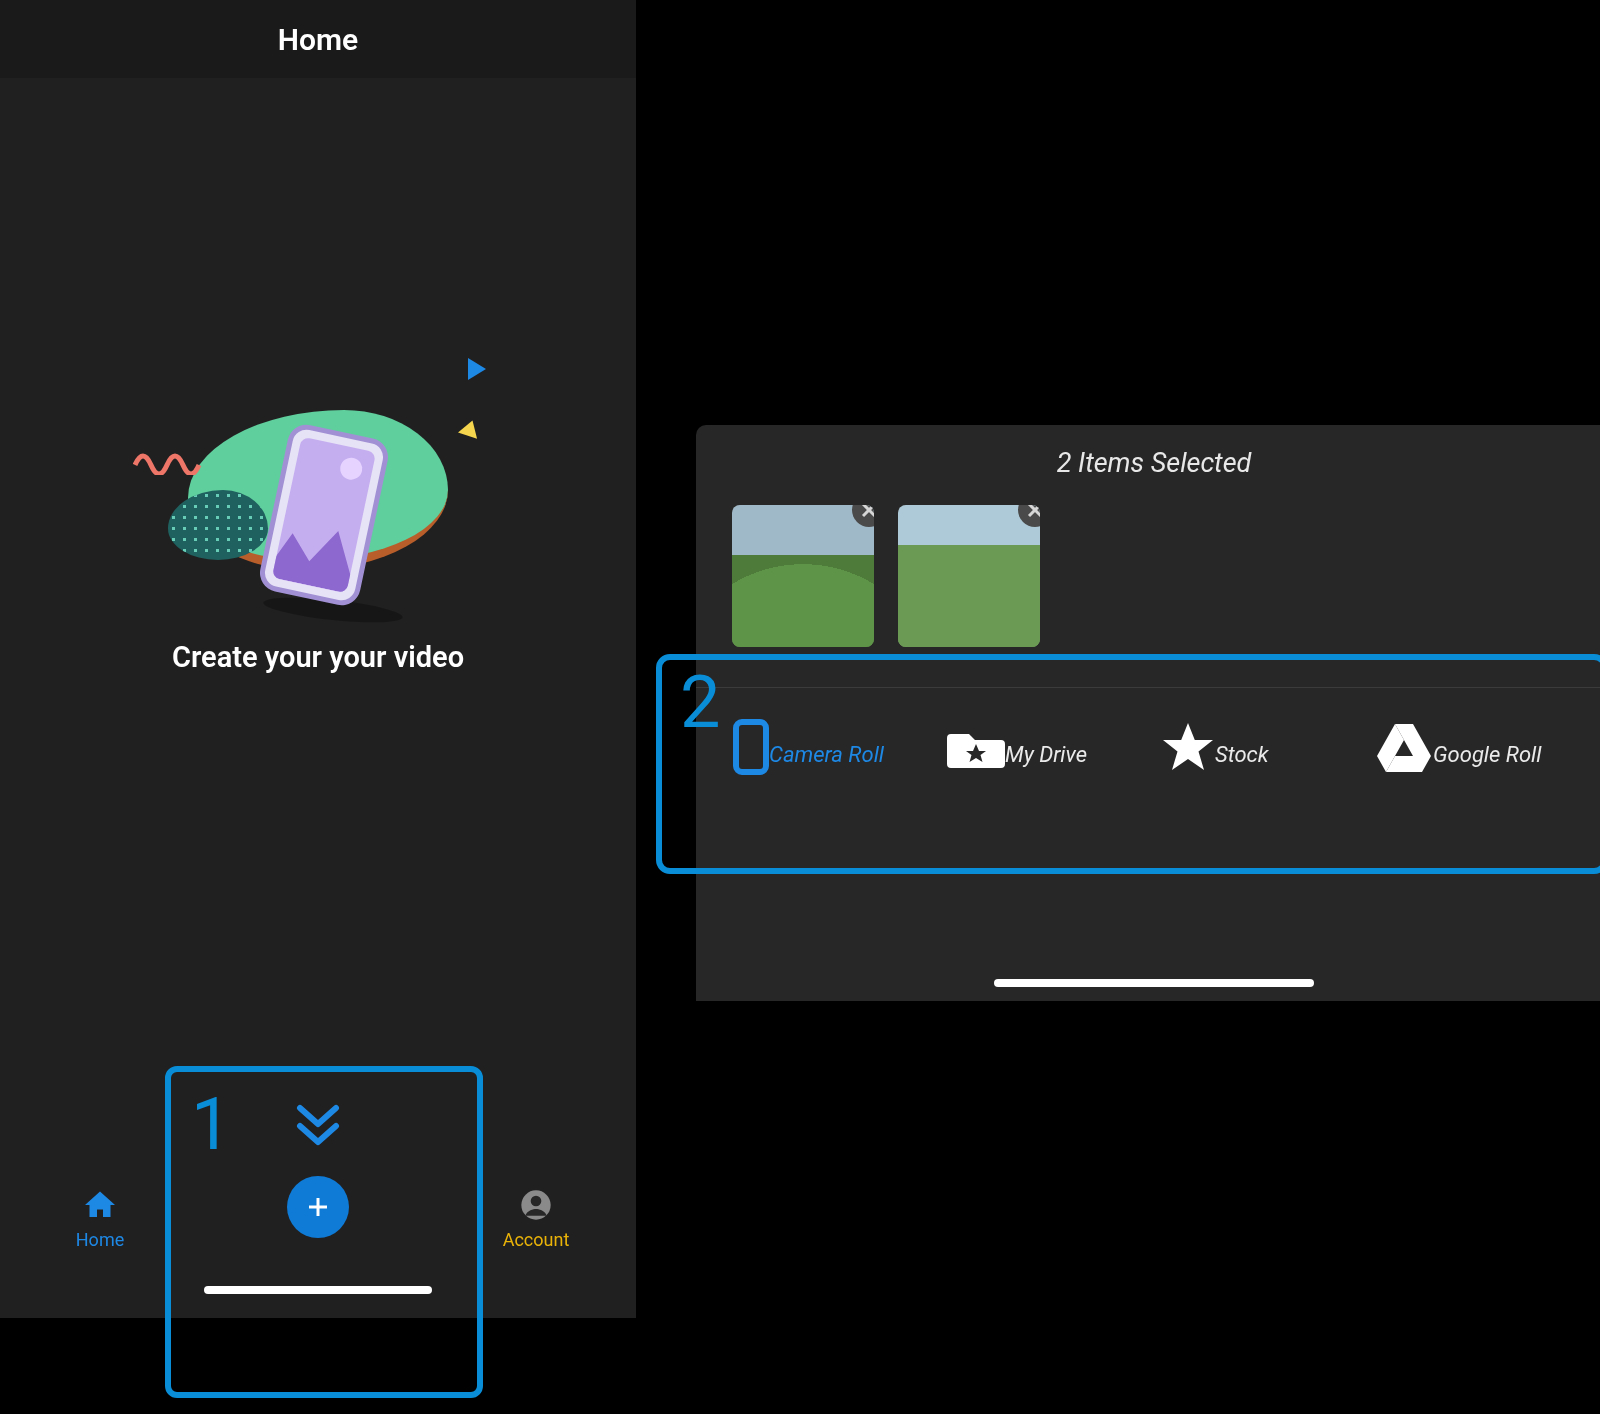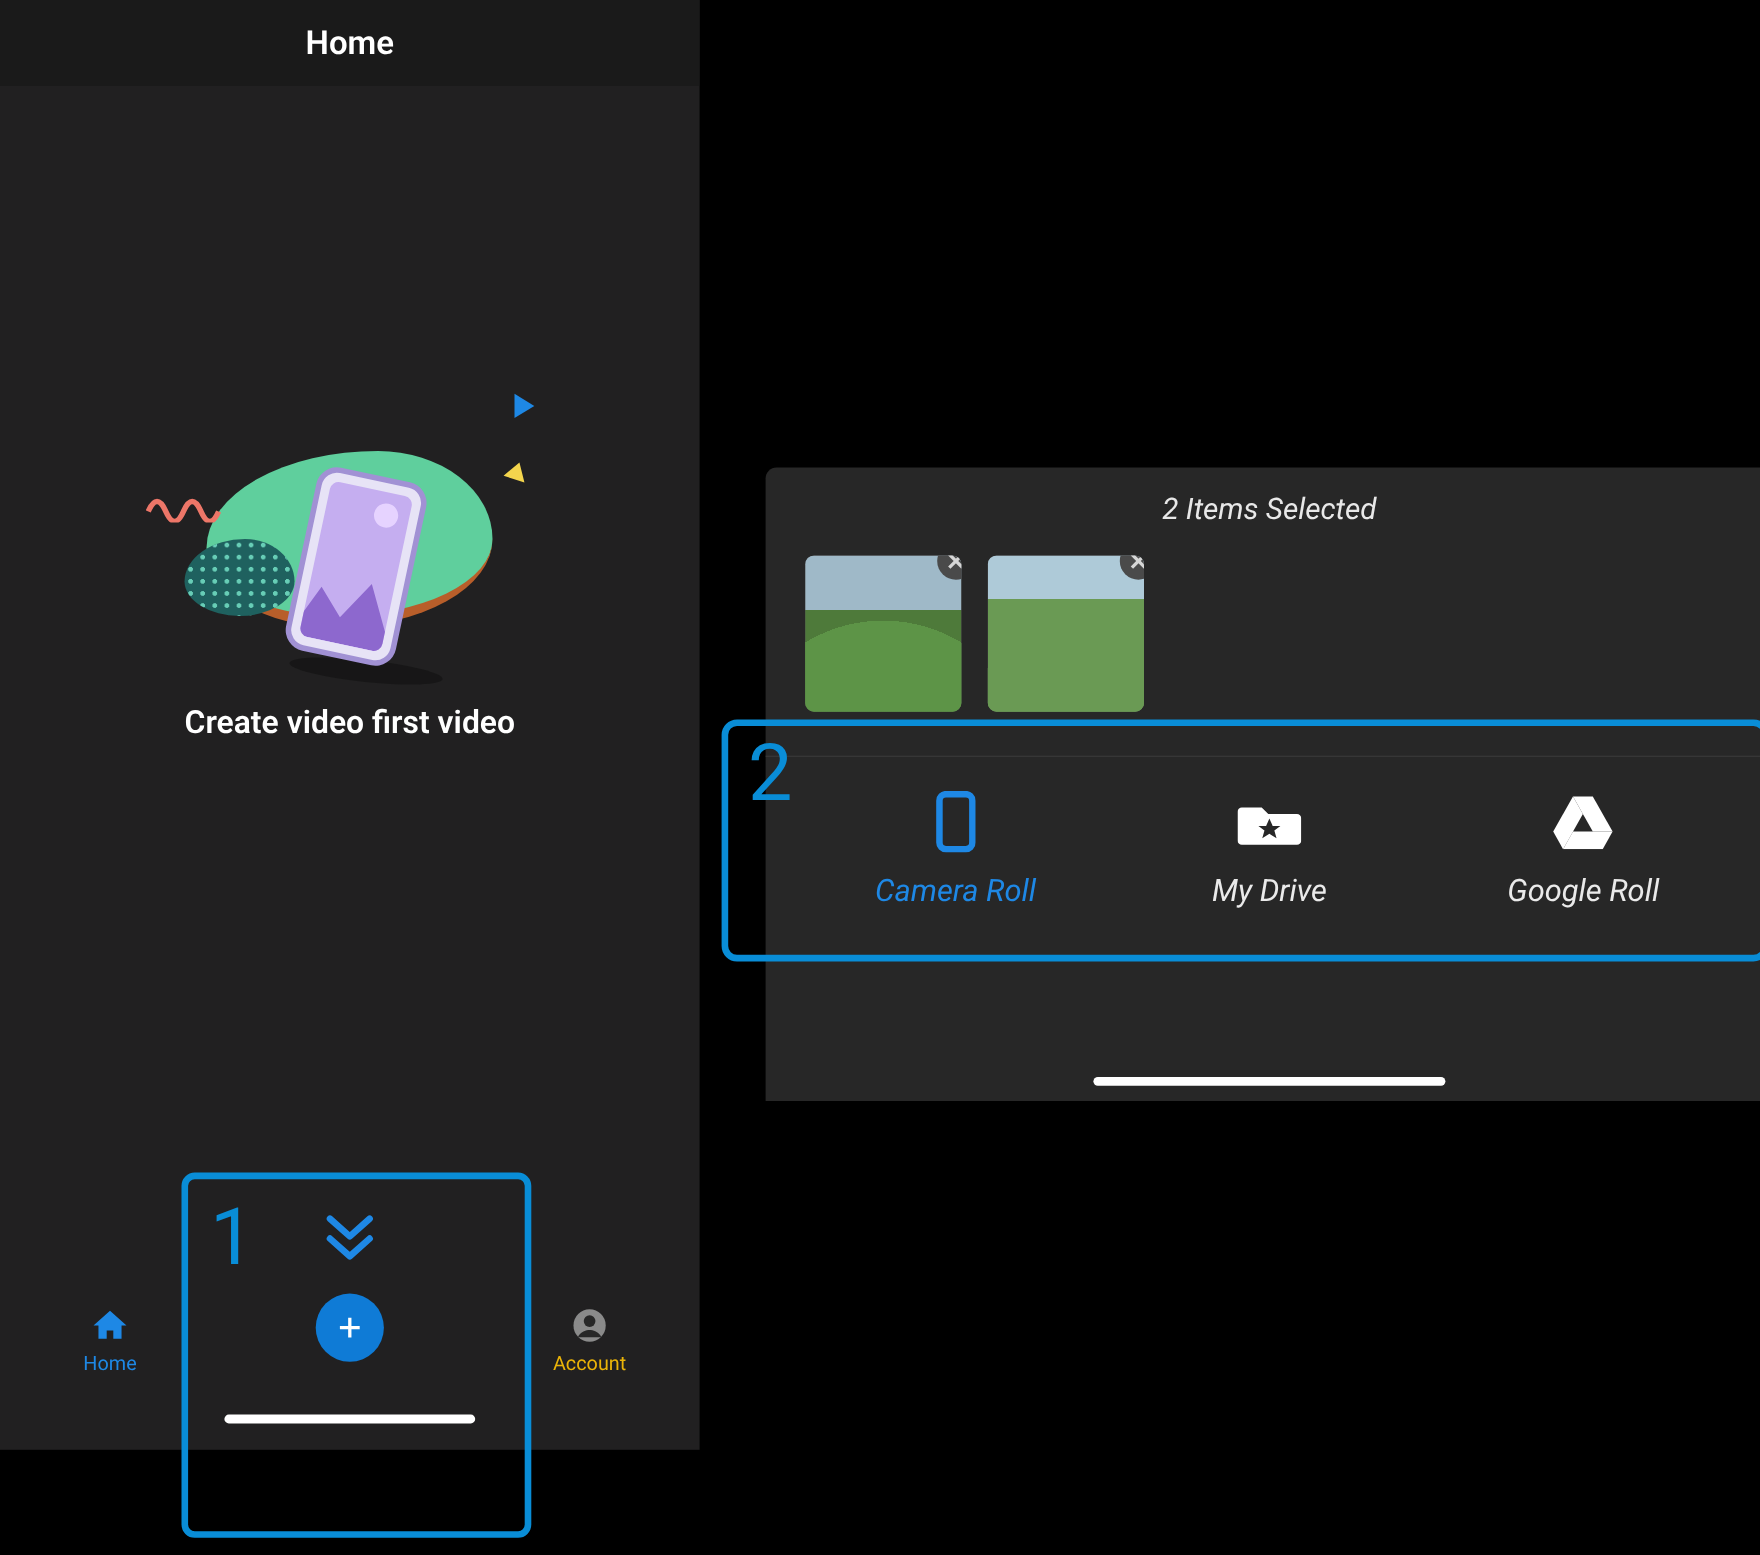--- a/index.html
+++ b/index.html
@@ -225,23 +225,22 @@
   .source-tabs {
     position: absolute;
     left: 0; right: 0;
     top: 290px;
     display: flex;
     justify-content: space-around;
     padding: 0 30px;
   }
   .source-tab {
     display: flex;
-    flex-direction: column;
-    align-items: center;
-    font-size: 28px;
+    align-items: center;
+    font-size: 22px;
     color: #eaeaea;
     width: 200px;
   }
   .source-tab.selected { color: #1e88e5; }
   .source-tab .tab-icon {
     height: 64px;
     display: flex;
     align-items: center;
     justify-content: center;
     margin-bottom: 14px;
@@ -354,21 +353,21 @@
       <div class="tri"></div>
       <div class="play-tri"></div>
       <div class="shadow-ellipse"></div>
       <div class="phone-card">
           <div class="inner">
             <div class="sun"></div>
             <div class="mtn"></div>
           </div>
         </div>
     </div>
-    <div class="empty-text">Create video first video</div>
+    <div class="empty-text">Create your your video</div>
   </div>
 
   <div class="chevrons">
     <svg viewBox="0 0 56 28">
         <polyline points="10,4 28,20 46,4"></polyline>
       </svg>
     <svg viewBox="0 0 56 28">
         <polyline points="10,4 28,20 46,4"></polyline>
       </svg>
   </div>
@@ -446,20 +445,28 @@
       <div class="tab-icon">
         <svg width="58" height="46" viewBox="0 0 58 46">
           <path d="M4 10 h18 l6 6 h26 a4 4 0 0 1 4 4 v20 a4 4 0 0 1 -4 4 H4 a4 4 0 0 1 -4 -4 V14 a4 4 0 0 1 4 -4 z" fill="#fff"></path>
           <polygon points="29,20 32,27 39,27 33.5,31 35.5,38 29,34 22.5,38 24.5,31 19,27 26,27" fill="#272727"></polygon>
         </svg>
       </div>
       <span>My Drive</span>
     </div>
     <div class="source-tab">
       <div class="tab-icon">
+        <svg width="54" height="52" viewBox="0 0 54 52">
+          <polygon points="27,2 33.8,19 52,19 37.5,30.5 43,49 27,38 11,49 16.5,30.5 2,19 20.2,19" fill="#fff"></polygon>
+        </svg>
+      </div>
+      <span>Stock</span>
+    </div>
+    <div class="source-tab">
+      <div class="tab-icon">
         <svg width="58" height="50" viewBox="0 0 58 50">
           <polygon points="20,2 38,2 56,34 38,34" fill="#fff"></polygon>
           <polygon points="20,2 2,34 11,50 29,18" fill="#fff"></polygon>
           <polygon points="11,50 47,50 56,34 20,34" fill="#fff"></polygon>
         </svg>
       </div>
       <span>Google Roll</span>
     </div>
   </div>
 

